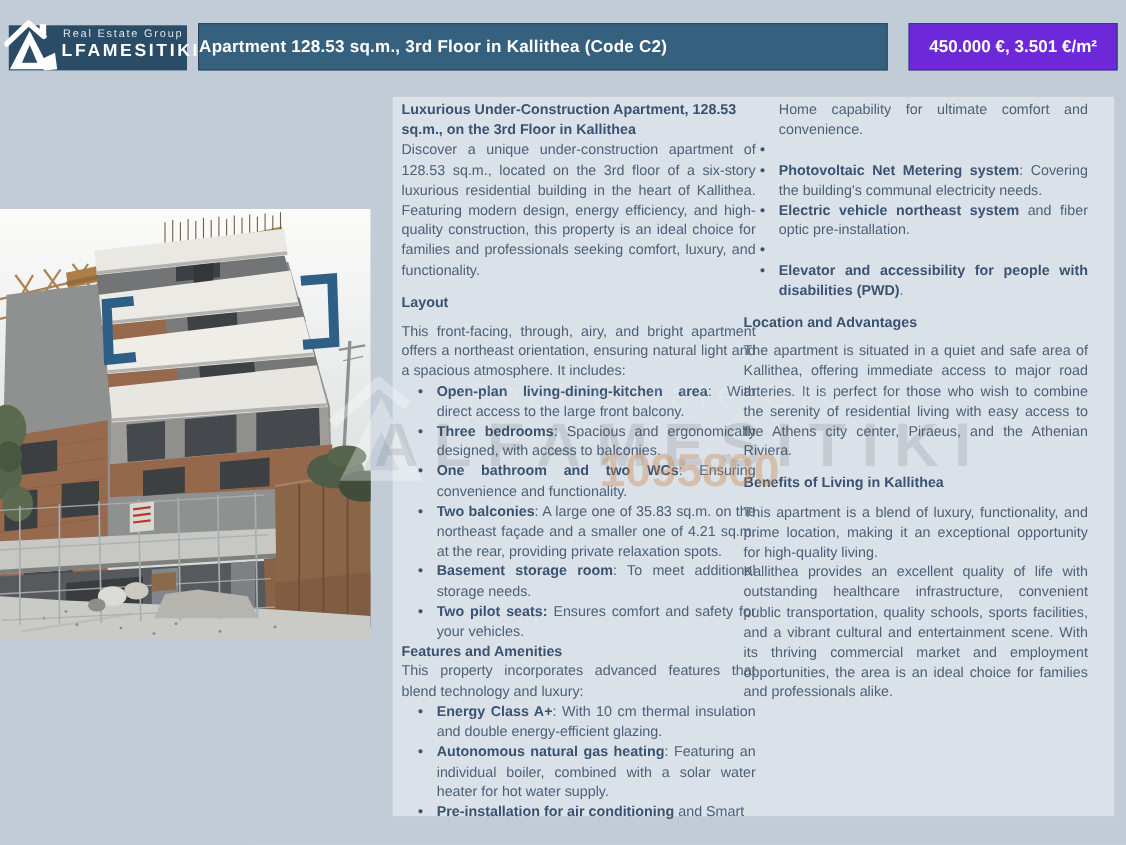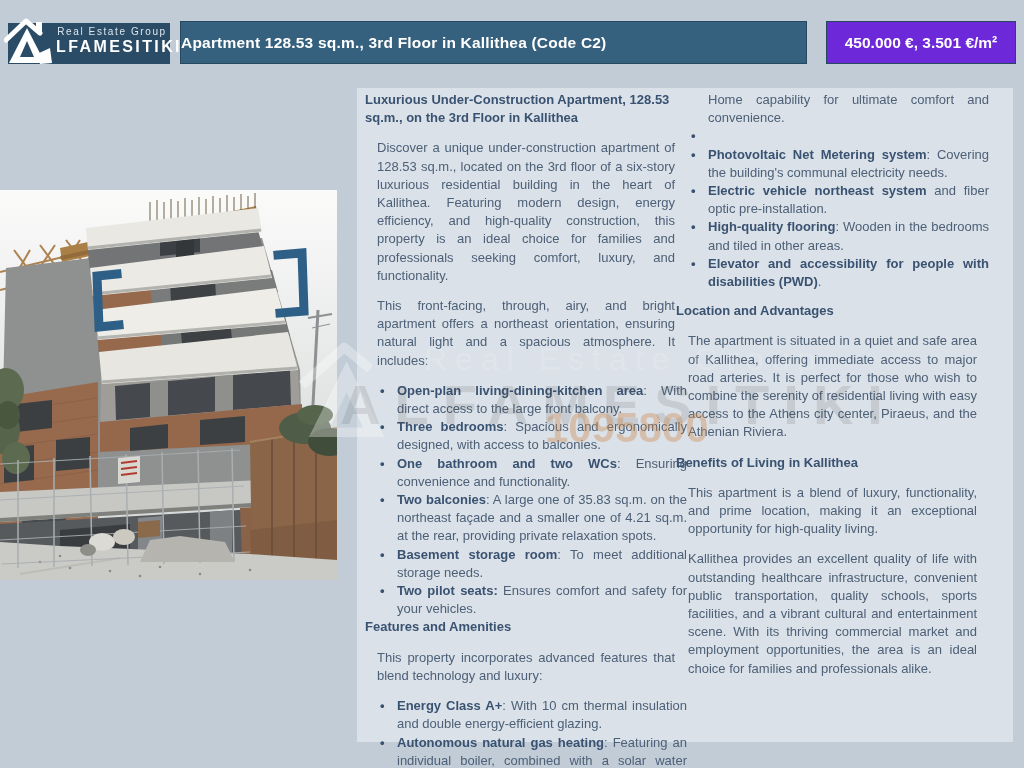--- a/index.html
+++ b/index.html
@@ -35,21 +35,21 @@
     background:#dae1e8;
   }
   .col{
     position:absolute;z-index:2;
     font-size:13px;line-height:18.2px;color:#4d6077;
   }
   .col-1{left:365px;top:91px;width:322px;}
   .col-2{left:676px;top:91px;width:313px;}
   .h{font-weight:bold;color:#3a5271;text-align:left;}
   .h.spaced{margin-top:11px;margin-bottom:8px;}
-  .p{text-align:justify;margin:12px;}
+  .p{text-align:justify;margin:0;}
   .cont{padding-left:32px;text-align:justify;}
   .bl{margin:0;padding:0;list-style:none;}
   .bi{display:flex;}
   .bi .dot{width:17px;padding-left:15px;flex:0 0 auto;color:#3a5271;font-weight:bold;}
   .bi .txt{flex:1 1 auto;text-align:justify;}
   .col strong{color:#3a5271;}
   
   .photo{position:absolute;left:0;top:190px;width:337px;height:390px;z-index:1;}
   
   .wm{position:absolute;z-index:3;pointer-events:none;}
@@ -260,20 +260,21 @@
 
   <g stroke="#2e5f86" stroke-width="9" fill="none" stroke-linecap="square">
     <polyline points="117,84 97,86 99,137 119,135"></polyline>
     <polyline points="278,65 302,63 304,121 280,123"></polyline>
   </g>
 </svg>
 
 <div class="col col-1" id="col1">
     <div class="h">Luxurious Under-Construction Apartment, 128.53 sq.m., on the 3rd Floor in Kallithea</div>
     <p class="p">Discover a unique under-construction apartment of 128.53 sq.m., located on the 3rd floor of a six-story luxurious residential building in the heart of Kallithea. Featuring modern design, energy efficiency, and high-quality construction, this property is an ideal choice for families and professionals seeking comfort, luxury, and functionality.</p>
+    <div class="h spaced">Layout</div>
     <p class="p">This front-facing, through, airy, and bright apartment offers a northeast orientation, ensuring natural light and a spacious atmosphere. It includes:</p>
     <ul class="bl">
       <li class="bi">
         <span class="dot">•</span>
         <span class="txt"><strong>Open-plan living-dining-kitchen area</strong>: With direct access to the large front balcony.</span>
       </li>
       <li class="bi">
         <span class="dot">•</span>
         <span class="txt"><strong>Three bedrooms</strong>: Spacious and ergonomically designed, with access to balconies.</span>
       </li>
@@ -320,21 +321,20 @@
       <li class="bi">
         <span class="dot">•</span>
         <span class="txt"><strong>Photovoltaic Net Metering system</strong>: Covering the building's communal electricity needs.</span>
       </li>
       <li class="bi">
         <span class="dot">•</span>
         <span class="txt"><strong>Electric vehicle northeast system</strong> and fiber optic pre-installation.</span>
       </li>
       <li class="bi">
         <span class="dot">•</span>
-        <span class="txt"><strong>High-quality flooring</strong>: Wooden in the bedrooms and tiled in other areas.</span>
       </li>
       <li class="bi">
         <span class="dot">•</span>
         <span class="txt"><strong>Elevator and accessibility for people with disabilities (PWD)</strong>.</span>
       </li>
     </ul>
     <div class="h spaced">Location and Advantages</div>
     <p class="p">The apartment is situated in a quiet and safe area of Kallithea, offering immediate access to major road arteries. It is perfect for those who wish to combine the serenity of residential living with easy access to the Athens city center, Piraeus, and the Athenian Riviera.</p>
     <div class="h spaced">Benefits of Living in Kallithea</div>
     <p class="p">This apartment is a blend of luxury, functionality, and prime location, making it an exceptional opportunity for high-quality living.</p>

